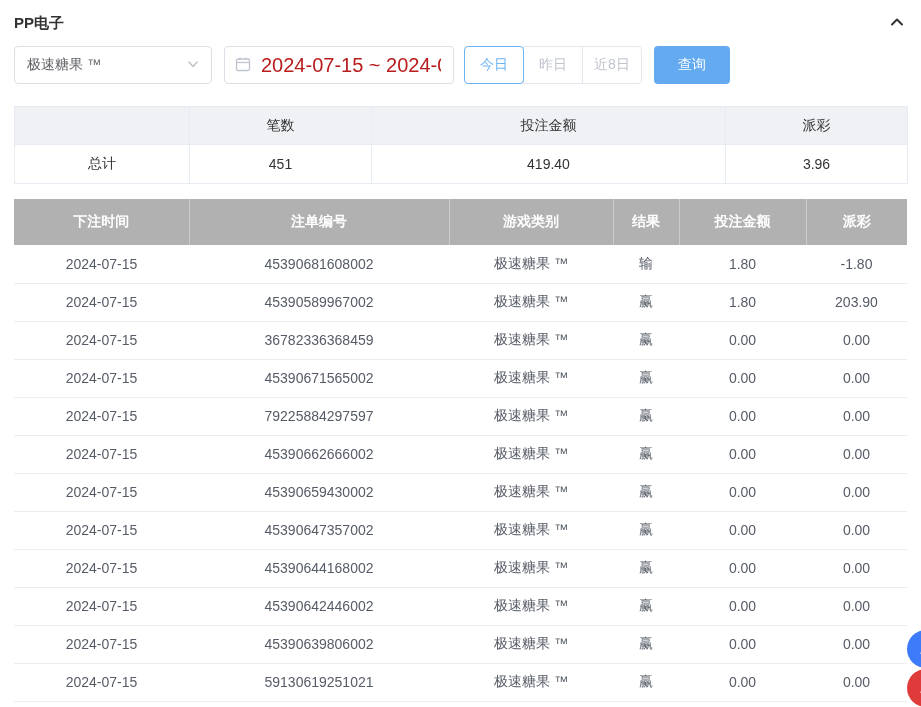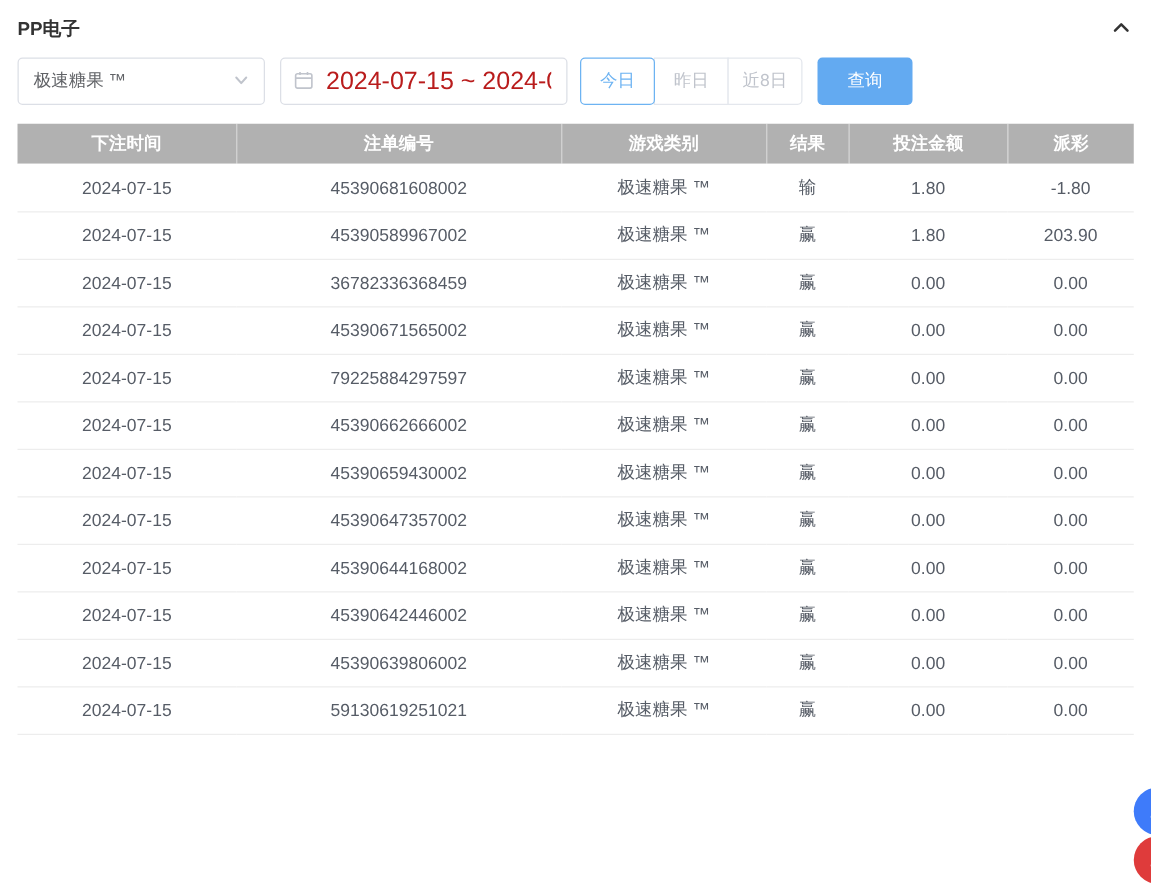--- a/index.html
+++ b/index.html
@@ -55,21 +55,21 @@
     border: 1px solid #e7ebf2; text-align: center; font-size: 14px;
   }
   .summary-table td {
     background: #fff; height: 39px; color: #333;
     border: 1px solid #e7ebf2; text-align: center; font-size: 14px;
   }
 
   
   .records-table { margin-top: 15px; }
   .records-table th {
-    background: #b1b1b1; color: #fff; font-weight: bold; height: 32px;
+    background: #b1b1b1; color: #fff; font-weight: bold; height: 46px;
     font-size: 14px; text-align: center; border-right: 1px solid rgba(255,255,255,0.35);
   }
   .records-table th:last-child { border-right: none; }
   .records-table td {
     height: 38px; text-align: center; color: #565c66; font-size: 14px;
     background: #fff; border-bottom: 1px solid #ededed;
   }
   .neg { color: #f15b5b; }
 
   
@@ -121,20 +121,44 @@
 
     <div class="quick-group">
       <button class="quick-btn active">今日</button>
       <button class="quick-btn">昨日</button>
       <button class="quick-btn">近8日</button>
     </div>
 
     <button class="search-btn">查询</button>
   </div>
 
+  <table class="summary-table">
+    <colgroup>
+        <col style="width:175px">
+        <col style="width:182px">
+        <col style="width:354px">
+        <col style="width:182px">
+      </colgroup>
+    <thead>
+      <tr>
+        <th></th>
+        <th>笔数</th>
+        <th>投注金额</th>
+        <th>派彩</th>
+      </tr>
+    </thead>
+    <tbody>
+      <tr>
+        <td>总计</td>
+        <td>451</td>
+        <td>419.40</td>
+        <td>3.96</td>
+      </tr>
+    </tbody>
+  </table>
 
   <table class="records-table">
     <colgroup>
         <col style="width:175px">
         <col style="width:260px">
         <col style="width:164px">
         <col style="width:66px">
         <col style="width:127px">
         <col style="width:101px">
       </colgroup>

